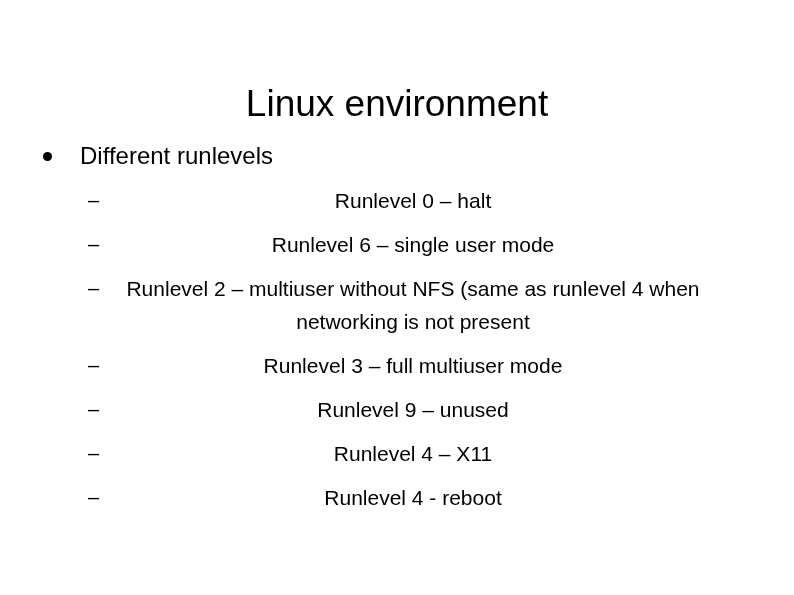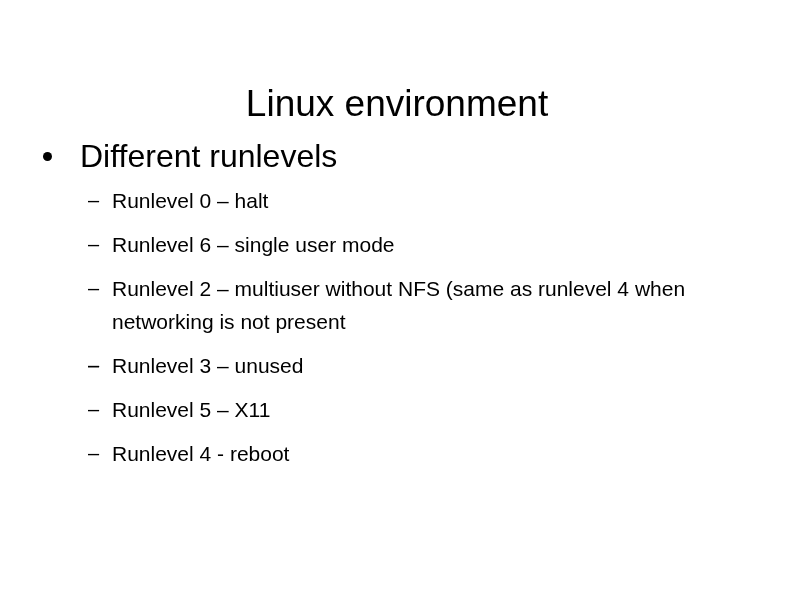--- a/index.html
+++ b/index.html
@@ -44,21 +44,21 @@
     position: absolute;
     left: 0;
     top: 140px;
     width: 794px;
   }
 
   
   .lvl1 {
     position: relative;
     padding-left: 80px;
-    font-size: 32px;
+    font-size: 24px;
     line-height: 32px;
     min-height: 32px;
     margin: 0 0 12px 0;
   }
   .lvl1 .marker {
     position: absolute;
     left: 43px;
     top: 0;
     width: 20px;
     height: 32px;
@@ -98,20 +98,21 @@
     top: 0;
     width: 20px;
     height: 33px;
     line-height: 33px;
     font-size: 20px;
     color: #000000;
     text-align: left;
   }
   .lvl2 .text {
     display: block;
+    text-align: center;
   }
   .lvl2.wrap {
     margin-bottom: 11px;
   }
 </style>
 </head>
 <body>
 
 <div class="slide">
 
@@ -136,30 +137,31 @@
         <span class="text">Runlevel 6 – single user mode</span>
       </div>
 
       <div class="lvl2 wrap">
         <span class="marker">–</span>
         <span class="text">Runlevel 2 – multiuser without NFS (same as runlevel 4 when networking is not present</span>
       </div>
 
       <div class="lvl2">
         <span class="marker">–</span>
+        <span class="text">Runlevel 3 – full multiuser mode</span>
       </div>
 
       <div class="lvl2">
         <span class="marker">–</span>
-        <span class="text">Runlevel 3 – unused</span>
+        <span class="text">Runlevel 9 – unused</span>
       </div>
 
       <div class="lvl2">
         <span class="marker">–</span>
-        <span class="text">Runlevel 5 – X11</span>
+        <span class="text">Runlevel 4 – X11</span>
       </div>
 
       <div class="lvl2">
         <span class="marker">–</span>
         <span class="text">Runlevel 4 - reboot</span>
       </div>
 
     </div>
   </div>
 </div>

